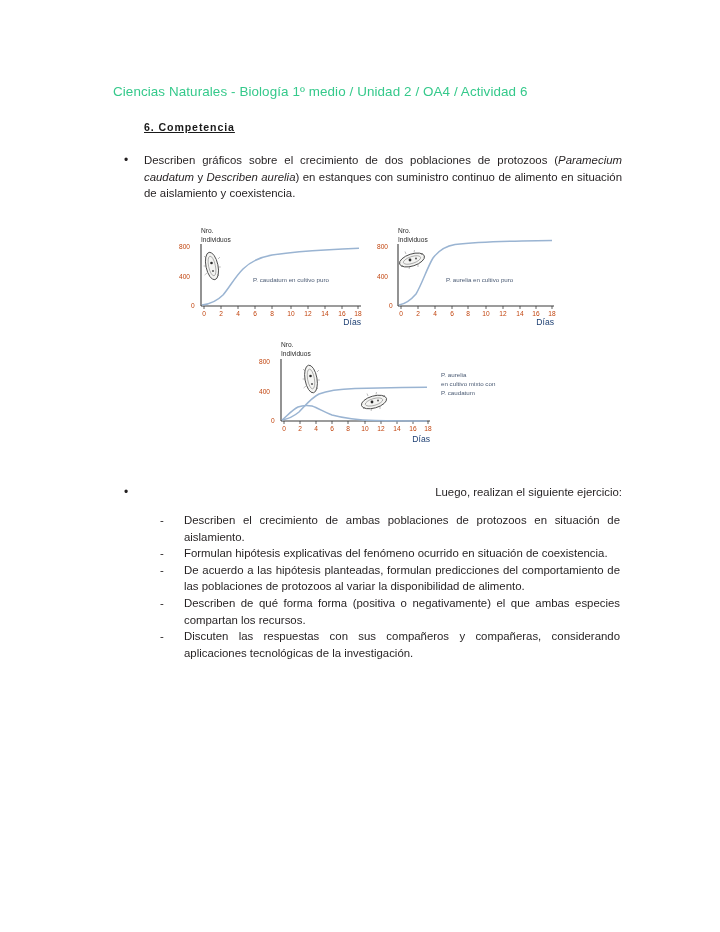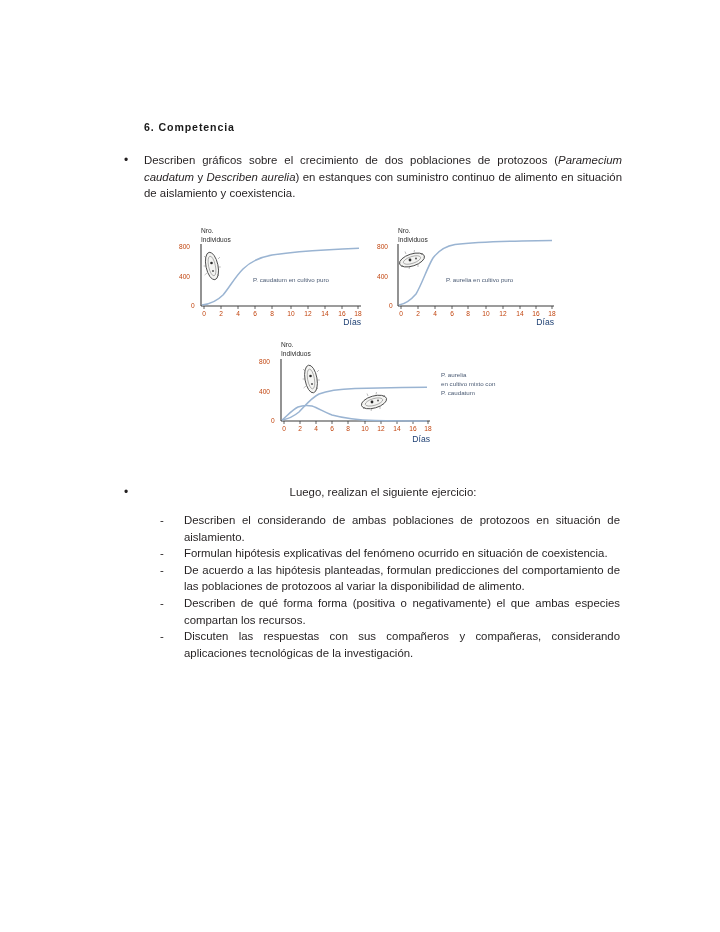--- a/index.html
+++ b/index.html
@@ -36,20 +36,21 @@
 
   
   .section-heading {
     position: absolute;
     left: 144px;
     top: 121px;
     font-size: 10.6px;
     font-weight: bold;
     letter-spacing: 0.9px;
     color: #1a1a1a;
+    text-decoration: underline;
   }
 
   
   .bullet-block {
     position: absolute;
     left: 122px;
     width: 500px;
   }
   .bullet-block.first { top: 152px; }
 
@@ -70,21 +71,21 @@
     flex: 1 1 auto;
     font-size: 11.4px;
     line-height: 16.6px;
     text-align: justify;
     color: #231f20;
   }
   .bullet-text i { font-style: italic; }
 
   
   .bullet-block.second { top: 484px; }
-  .bullet-block.second .bullet-text { text-align: center; }
+  .bullet-block.second .bullet-text { text-align: right; }
 
   
   .dash-list {
     position: absolute;
     left: 160px;
     top: 512px;
     width: 460px;
   }
   .dash-row {
     display: flex;
@@ -117,20 +118,21 @@
     position: absolute;
     text-decoration: underline;
   }
   .chart svg { display: block; }
 </style>
 </head>
 <body>
 
 <div class="page">
 
+  <div class="doc-title" style="color: rgb(53, 201, 139);">Ciencias Naturales - Biología 1º medio / Unidad 2 / OA4 / Actividad 6</div>
 
   <div class="section-heading">6. Competencia</div>
 
   <div class="bullet-block first">
     <div class="bullet-row">
       <div class="bullet-dot">•</div>
       <div class="bullet-text"><span>Describen gráficos sobre el crecimiento de dos poblaciones de protozoos (</span><i>Paramecium caudatum</i><span> y </span><i>Describen aurelia</i><span>) en estanques con suministro continuo de alimento en situación de aislamiento y coexistencia.</span></div>
     </div>
   </div>
 
@@ -347,21 +349,21 @@
     <div class="bullet-row">
       <div class="bullet-dot">•</div>
       <div class="bullet-text">Luego, realizan el siguiente ejercicio:</div>
     </div>
   </div>
 
   <div class="dash-list">
 
     <div class="dash-row">
       <div class="dash-mark">-</div>
-      <div class="dash-text">Describen el considerando de ambas poblaciones de protozoos en situación de aislamiento.</div>
+      <div class="dash-text">Describen el crecimiento de ambas poblaciones de protozoos en situación de aislamiento.</div>
     </div>
 
     <div class="dash-row">
       <div class="dash-mark">-</div>
       <div class="dash-text">Formulan hipótesis explicativas del fenómeno ocurrido en situación de coexistencia.</div>
     </div>
 
     <div class="dash-row">
       <div class="dash-mark">-</div>
       <div class="dash-text">De acuerdo a las hipótesis planteadas, formulan predicciones del comportamiento de las poblaciones de protozoos al variar la disponibilidad de alimento.</div>

